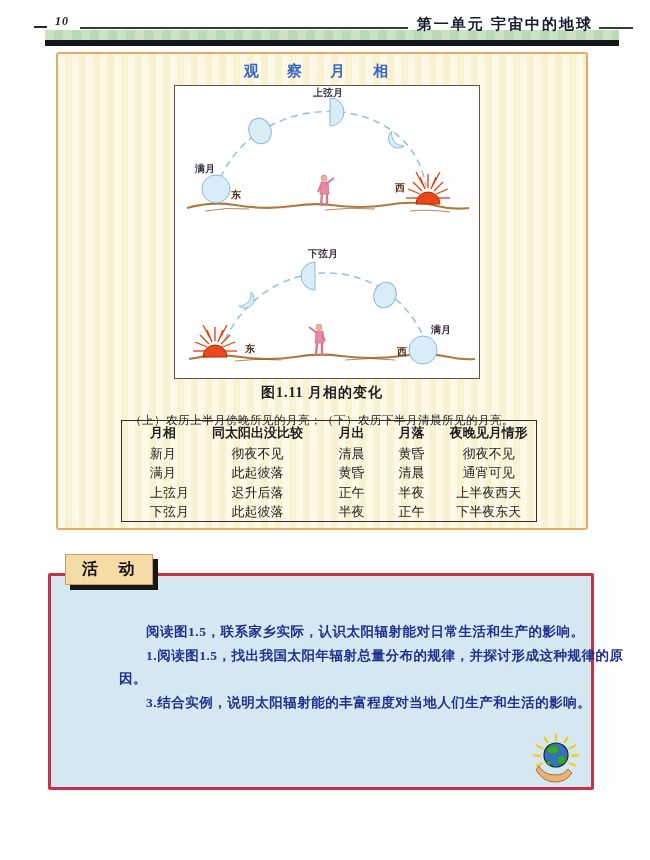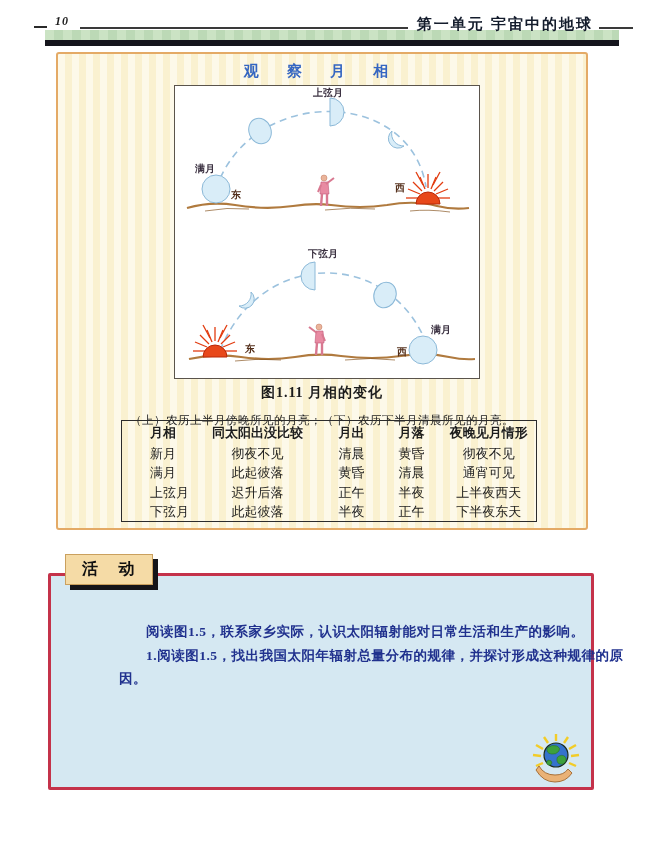--- a/index.html
+++ b/index.html
@@ -244,20 +244,21 @@
       </tbody>
     </table>
   </div>
 
   <div class="activity-label">活  动</div>
 
   <div class="activity-box">
     <div class="activity-text">
       <p>阅读图1.5，联系家乡实际，认识太阳辐射能对日常生活和生产的影响。</p>
       <p>1.阅读图1.5，找出我国太阳年辐射总量分布的规律，并探讨形成这种规律的原因。</p>
+      <p>3.结合实例，说明太阳辐射能的丰富程度对当地人们生产和生活的影响。</p>
     </div>
 
     <svg class="globe-badge" width="50" height="52" viewBox="0 0 50 52">
       <g stroke="#f2cc28" stroke-width="2.4">
         <line x1="25" y1="8" x2="25" y2="1"></line>
           <line x1="17" y1="10" x2="13" y2="4"></line>
         <line x1="33" y1="10" x2="37" y2="4"></line>
           <line x1="12" y1="16" x2="5" y2="12"></line>
         <line x1="38" y1="16" x2="45" y2="12"></line>
           <line x1="10" y1="23" x2="2" y2="22"></line>

